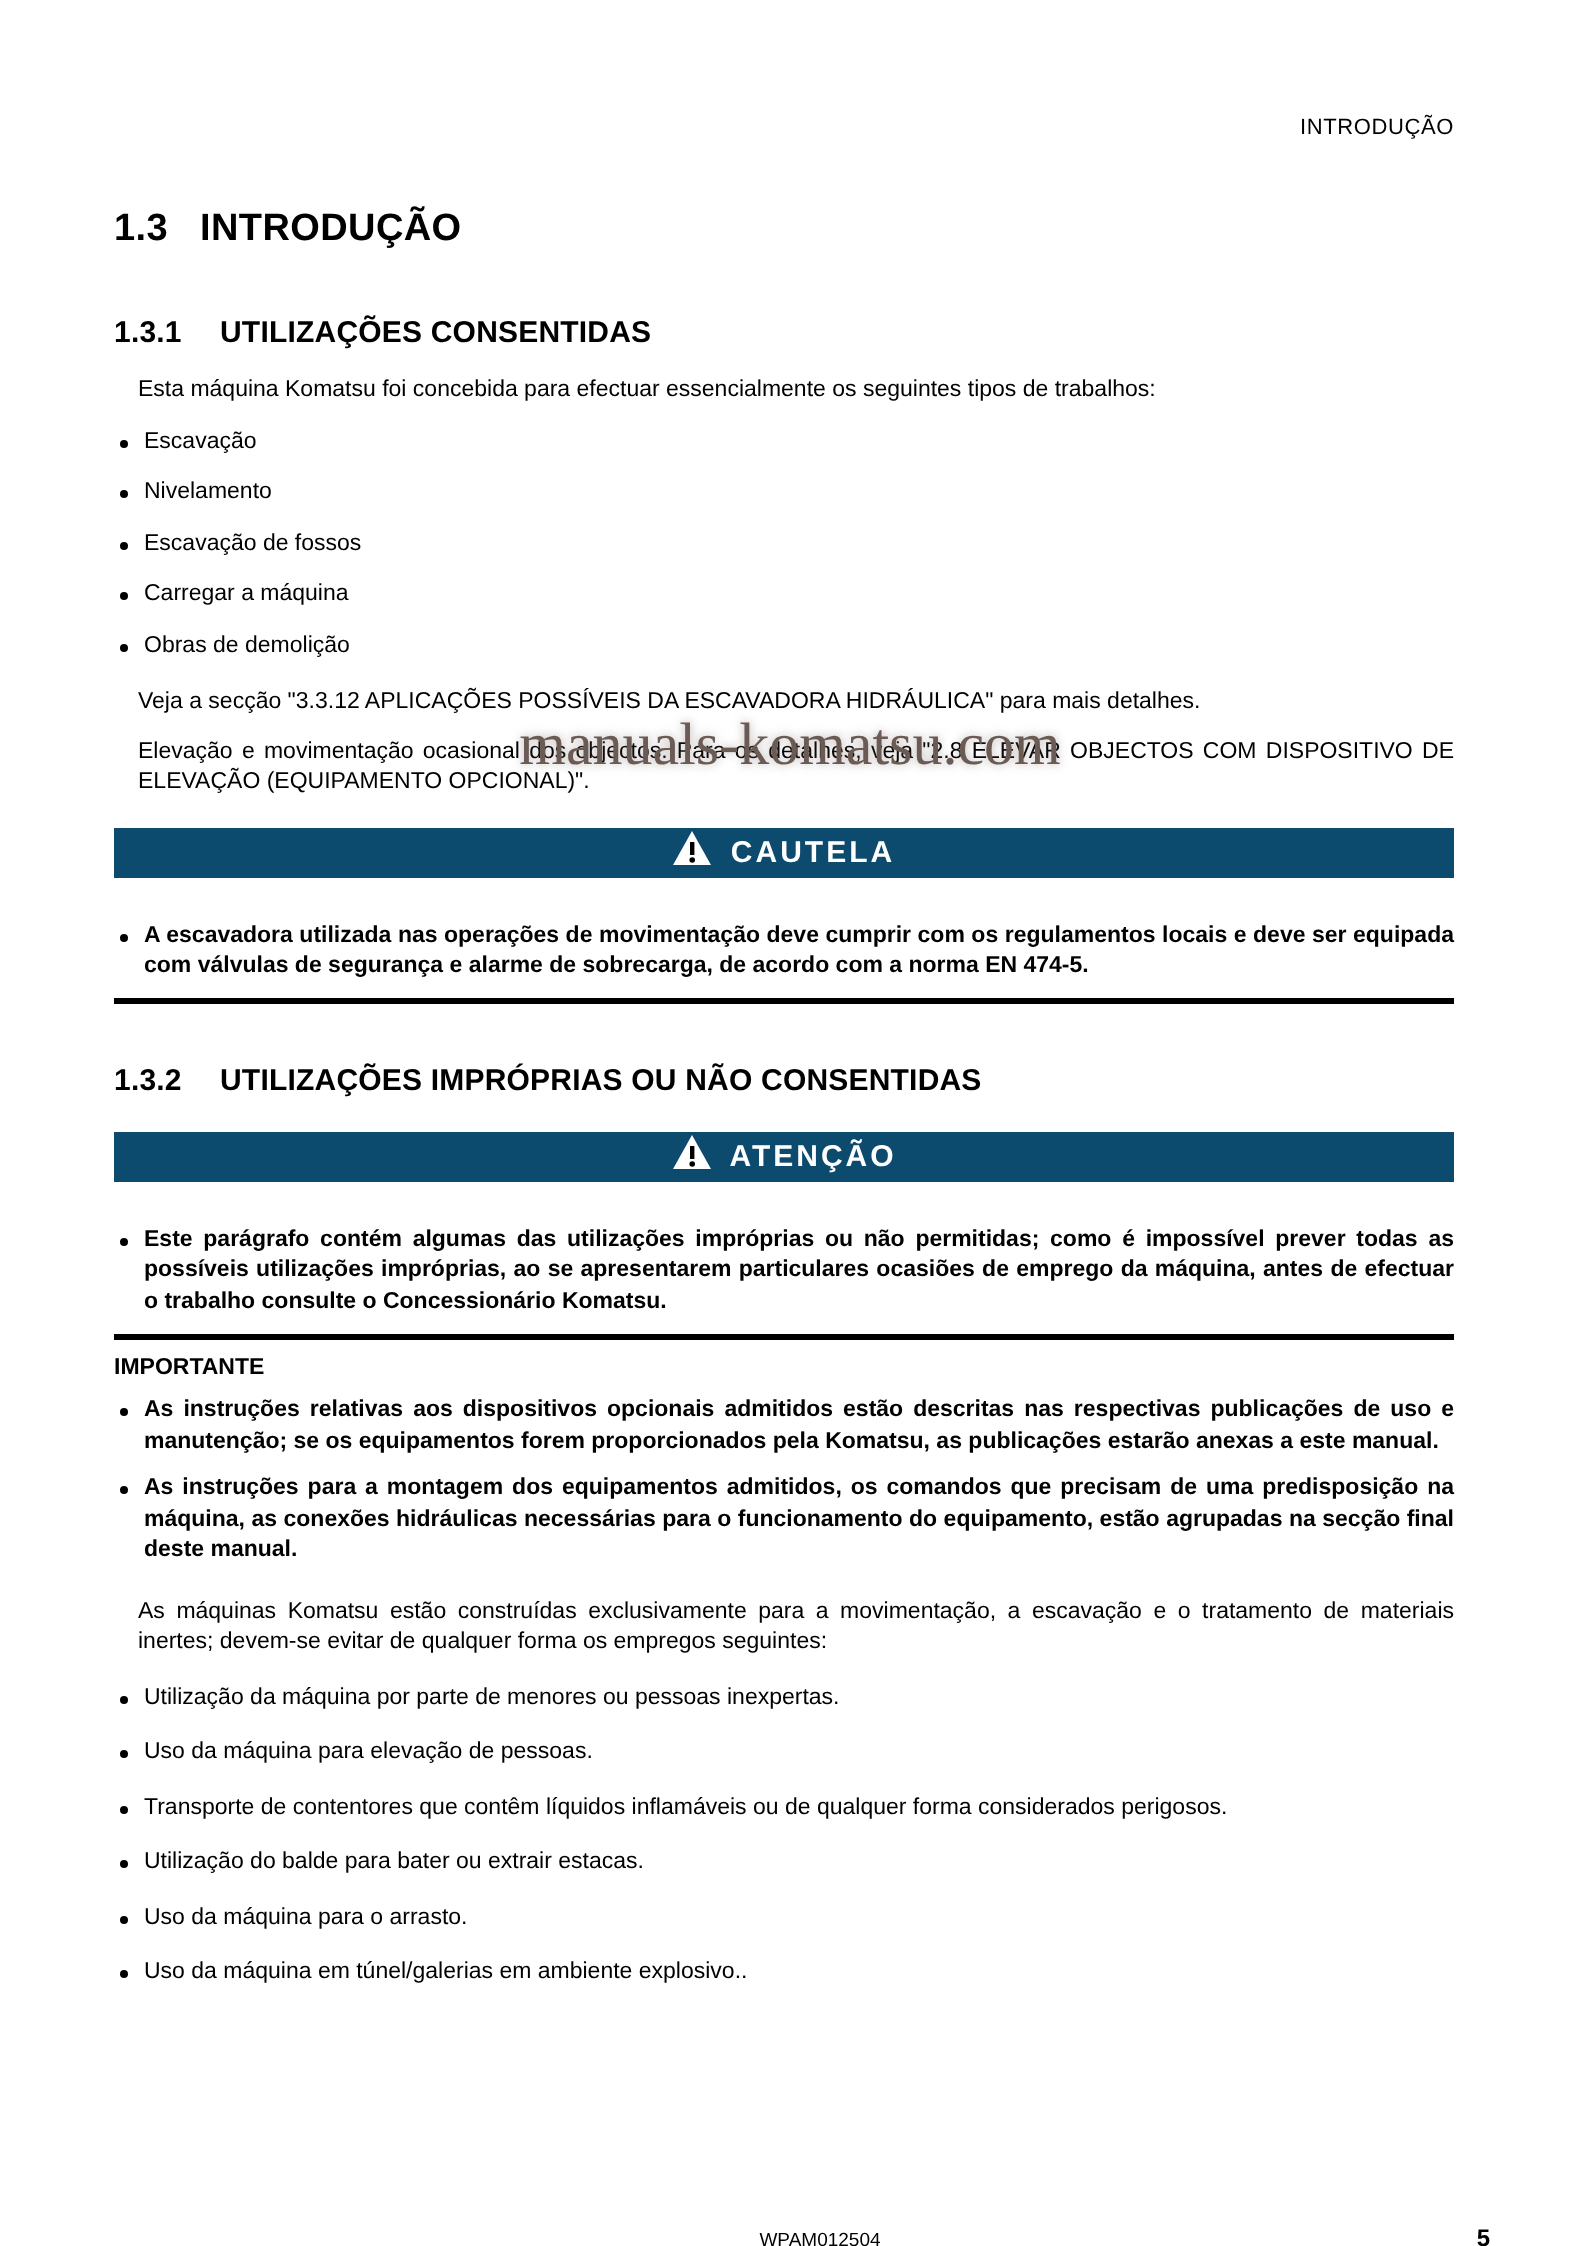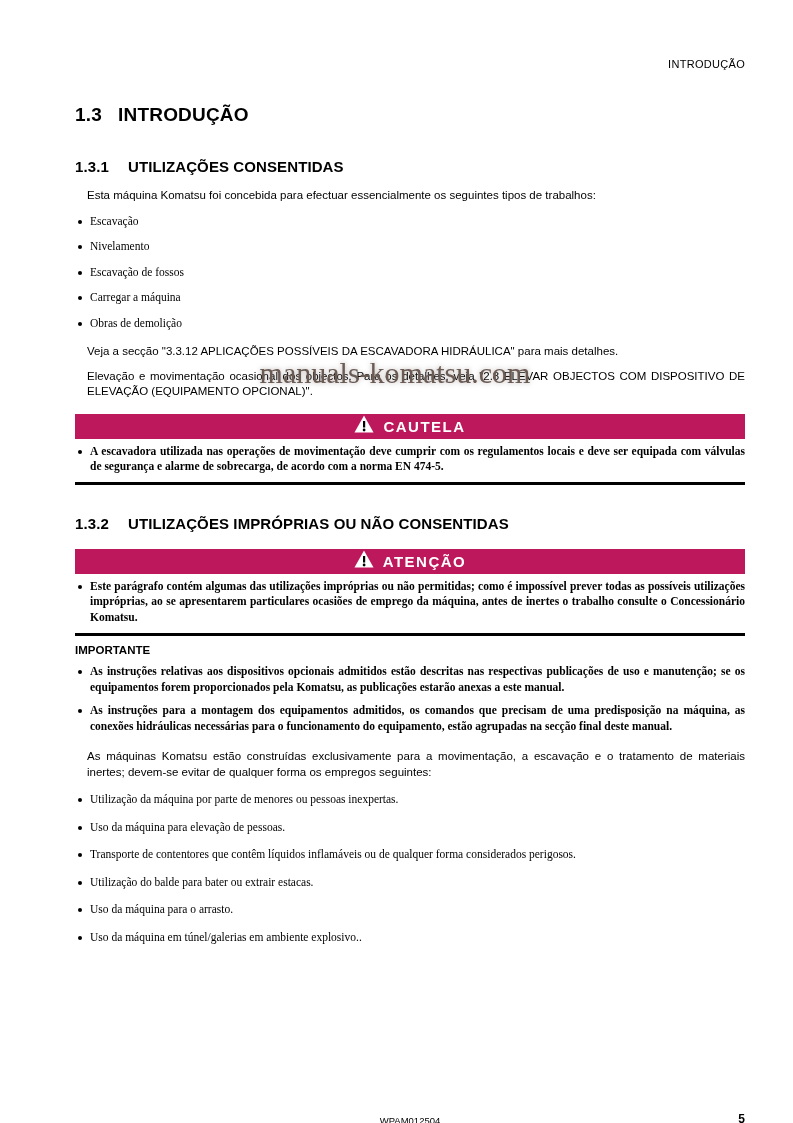--- a/index.html
+++ b/index.html
@@ -1,54 +1,54 @@
 <!DOCTYPE html>
 <html lang="pt"><head>
 <meta charset="utf-8">
 <style>
   * { margin:0; padding:0; box-sizing:border-box; }
   html,body { background:#ffffff; }
   body {
     width:793px; height:1123px; position:relative; overflow:hidden;
     color:#000; font-family:"Liberation Sans", sans-serif;
   }
-  .content { position:absolute; left:75px; top:0; width:670px; }
+  .content { position:absolute; left:57px; top:0; width:670px; }
 
   .running-header { padding-top:58px; text-align:right; font-size:11px; letter-spacing:.3px; }
 
   h1.doc-title { margin-top:34px; font-size:19px; letter-spacing:.2px; }
   h1.doc-title .num { display:inline-block; min-width:43px; }
 
   h2.sec-title { font-size:15px; letter-spacing:.1px; }
   h2.sec-title .num { display:inline-block; min-width:53px; }
   .s131-title { margin-top:32px; }
   .s132-title { margin-top:30px; }
 
   p.body { font-size:11.5px; line-height:1.35; text-align:justify;padding-left:12px; }
   .mt13 { margin-top:13px; }
   .mt9  { margin-top:9px; }
   .mt15 { margin-top:15px; }
 
-  ul.blist { list-style:none;font-family:Liberation Serif, serif; }
+  ul.blist { list-style:none; }
   ul.blist li { position:relative; padding-left:15px; font-size:11.5px; line-height:1.35; }
   ul.blist li::before {
     content:""; position:absolute; left:3px; top:6px;
     width:4px; height:4px; border-radius:50%; background:#000;
   }
   ul.worklist { margin-top:8px; }
   ul.worklist li { margin-top:10px; }
   ul.boldlist li { font-weight:bold; text-align:justify; }
-  ul.warnlist { margin-top:5px; }
+  ul.warnlist { margin-top:22px; }
   ul.implist { margin-top:6px; }
   ul.implist li { margin-top:8px; }
   ul.forbidlist { margin-top:10px; }
   ul.forbidlist li { margin-top:12px; }
 
   .warn-banner {
-    height:25px; background:#be185d; display:flex; align-items:center;
+    height:25px; background:#0c4a6e; display:flex; align-items:center;
     justify-content:center; gap:9px;
   }
   .warn-banner .label { color:#fff; font-weight:bold; font-size:15px; letter-spacing:1.5px; }
   .banner-cautela { margin-top:14px; }
   .banner-atencao { margin-top:17px; }
 
   .rule { height:3px; background:#000; }
   .rule-1 { margin-top:7px; }
   .rule-2 { margin-top:8px; }
 
@@ -122,21 +122,21 @@
       <svg width="20" height="18" viewBox="0 0 20 18" aria-hidden="true">
         <path d="M10 0.5 L19.5 17.5 L0.5 17.5 Z" fill="#ffffff"></path>
         <rect x="9" y="6" width="2.2" height="6.5" fill="#000000"></rect>
         <circle cx="10.1" cy="15" r="1.4" fill="#000000"></circle>
       </svg>
     </span>
     <span class="label">ATENÇÃO</span>
   </div>
 
   <ul class="blist boldlist warnlist">
-    <li>Este parágrafo contém algumas das utilizações impróprias ou não permitidas; como é impossível prever todas as possíveis utilizações impróprias, ao se apresentarem particulares ocasiões de emprego da máquina, antes de inertes o trabalho consulte o Concessionário Komatsu.</li>
+    <li>Este parágrafo contém algumas das utilizações impróprias ou não permitidas; como é impossível prever todas as possíveis utilizações impróprias, ao se apresentarem particulares ocasiões de emprego da máquina, antes de efectuar o trabalho consulte o Concessionário Komatsu.</li>
   </ul>
 
   <div class="rule rule-2"></div>
 
   <div class="important-head">IMPORTANTE</div>
 
   <ul class="blist boldlist implist">
     <li>As instruções relativas aos dispositivos opcionais admitidos estão descritas nas respectivas publicações de uso e manutenção; se os equipamentos forem proporcionados pela Komatsu, as publicações estarão anexas a este manual.</li>
     <li>As instruções para a montagem dos equipamentos admitidos, os comandos que precisam de uma predisposição na máquina, as conexões hidráulicas necessárias para o funcionamento do equipamento, estão agrupadas na secção final deste manual.</li>
   </ul>

